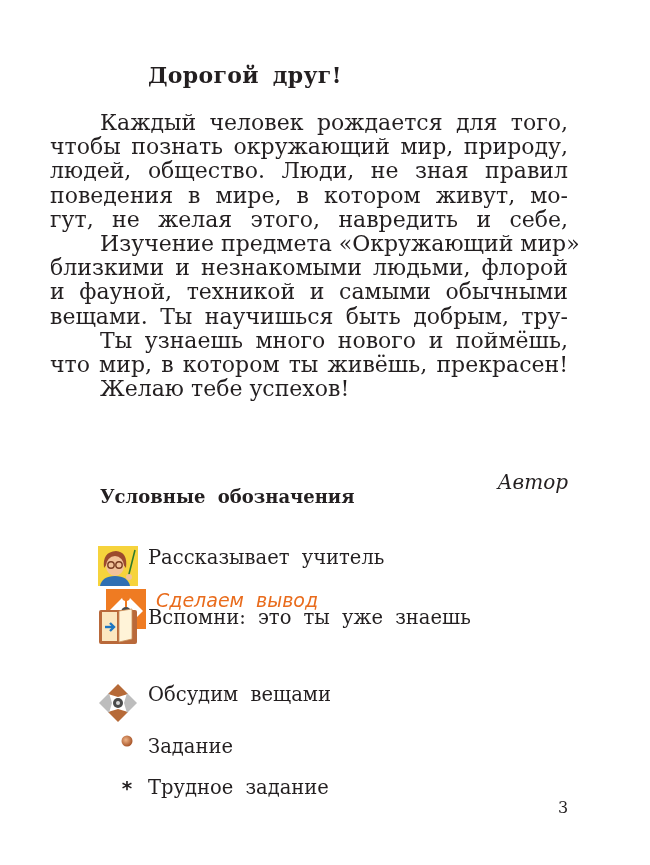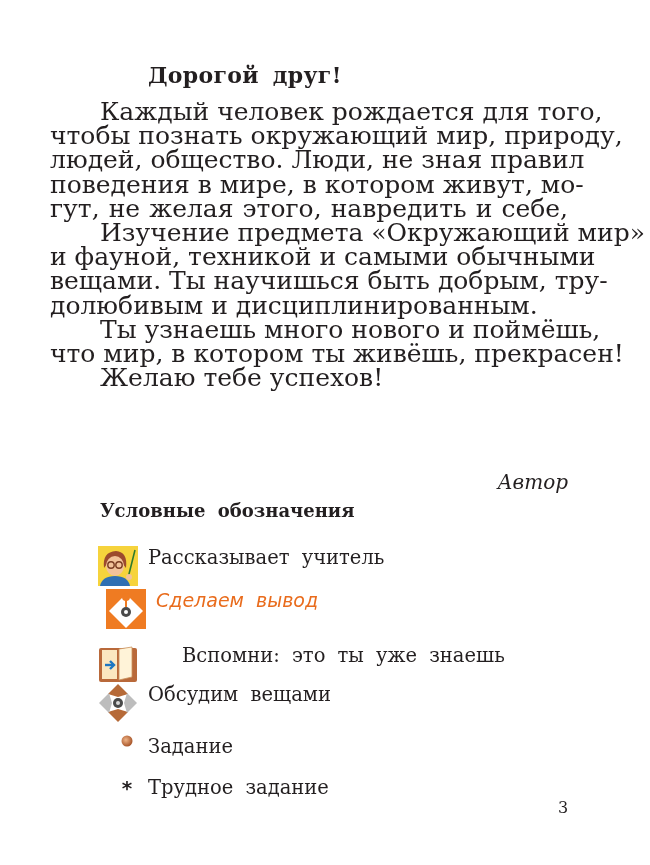--- a/index.html
+++ b/index.html
@@ -1,45 +1,45 @@
 <!DOCTYPE html>
 <html><head>
 <meta charset="utf-8">
 <style>
   html, body { margin:0; padding:0; background:#ffffff; }
   body { width:650px; height:865px; position:relative; overflow:hidden;
          font-family:"DejaVu Serif","Liberation Serif",serif; color:#231f20; }
   .title { position:absolute; left:148px; top:62px; font-weight:bold; font-size:22px; letter-spacing:0.3px; word-spacing:6px;text-align:center; }
-  .body-text { position:absolute; left:50px; top:100px; width:518px; font-size:25px; line-height:24.2px; }
+  .body-text { position:absolute; left:50px; top:111px; width:518px; font-size:22px; line-height:24.2px; }
   .line { display:block; white-space:nowrap; text-align:justify; text-align-last:justify; height:24.2px; }
   .line.last { text-align-last:left; }
   .line.indent { padding-left:50px; }
   .author { position:absolute; right:82px; top:470px; font-style:italic; font-size:20px; }
-  .legend-title { position:absolute; left:100px; top:500px; font-weight:bold; font-size:18px; word-spacing:6px; }
+  .legend-title { position:absolute; left:100px; top:486px; font-weight:bold; font-size:18px; word-spacing:6px; }
   .legend-item { position:absolute; left:98px; display:flex; align-items:flex-start; font-size:19.5px; word-spacing:6px; }
   .icon { width:40px; height:40px; margin-right:10px; flex:0 0 auto; }
   .small-icon { width:14px; margin-left:22px; margin-right:14px; display:flex; justify-content:center; }
   .orange-text { color:#e96c1d; font-style:italic; font-family:"DejaVu Sans","Liberation Sans",sans-serif; font-size:19px; }
   .page-num { position:absolute; left:558px; top:798px; font-size:16px; }
 </style>
 </head>
 <body>
 
 <div class="title">Дорогой друг!</div>
 
 <div class="body-text">
   <span class="line indent">Каждый человек рождается для того,</span>
   <span class="line">чтобы познать окружающий мир, природу,</span>
   <span class="line">людей, общество. Люди, не зная правил</span>
   <span class="line">поведения в мире, в котором живут, мо-</span>
   <span class="line">гут, не желая этого, навредить и себе,</span>
   <span class="line indent">Изучение предмета «Окружающий мир»</span>
+  <span class="line">близкими и незнакомыми людьми, флорой</span>
   <span class="line">и фауной, техникой и самыми обычными</span>
   <span class="line">вещами. Ты научишься быть добрым, тру-</span>
-  <span class="line last">долюбивым и дисциплинированным.</span>
   <span class="line indent">Ты узнаешь много нового и поймёшь,</span>
   <span class="line">что мир, в котором ты живёшь, прекрасен!</span>
   <span class="line indent last">Желаю тебе успехов!</span>
 </div>
 
 <div class="author">Автор</div>
 
 <div class="legend-title">Условные обозначения</div>
 
 <div class="legend-item" style="top:546px;">
@@ -65,21 +65,21 @@
       <polygon points="20,5 37,22 20,39 3,22" fill="#ffffff"></polygon>
       <circle cx="20" cy="23" r="5" fill="#4a4a4a"></circle>
       <circle cx="20" cy="23" r="2" fill="#ffffff"></circle>
       <line x1="20" y1="8" x2="20" y2="18" stroke="#ef7b22" stroke-width="2"></line>
       <circle cx="20" cy="8" r="4" fill="#ef7b22"></circle>
     </svg>
   </span>
   <span class="orange-text">Сделаем вывод</span>
 </div>
 
-<div class="legend-item" style="top:644px;gap:34px;">
+<div class="legend-item" style="top:606px;">
   <span class="icon">
     <svg width="40" height="40" viewBox="0 0 40 40">
       <rect x="1" y="4" width="38" height="34" rx="2" fill="#b9693a"></rect>
       <rect x="4" y="6" width="15" height="29" fill="#fbe7c0"></rect>
       <path d="M21 5 L34 3 L34 33 L21 36 Z" fill="#fff3d8" stroke="#c9905c" stroke-width="0.8"></path>
       <line x1="7" y1="21" x2="15" y2="21" stroke="#1d76c2" stroke-width="2.4"></line>
       <polyline points="12,17 16,21 12,25" fill="none" stroke="#1d76c2" stroke-width="2.4"></polyline>
     </svg>
   </span>
   <span>Вспомни: это ты уже знаешь</span>

